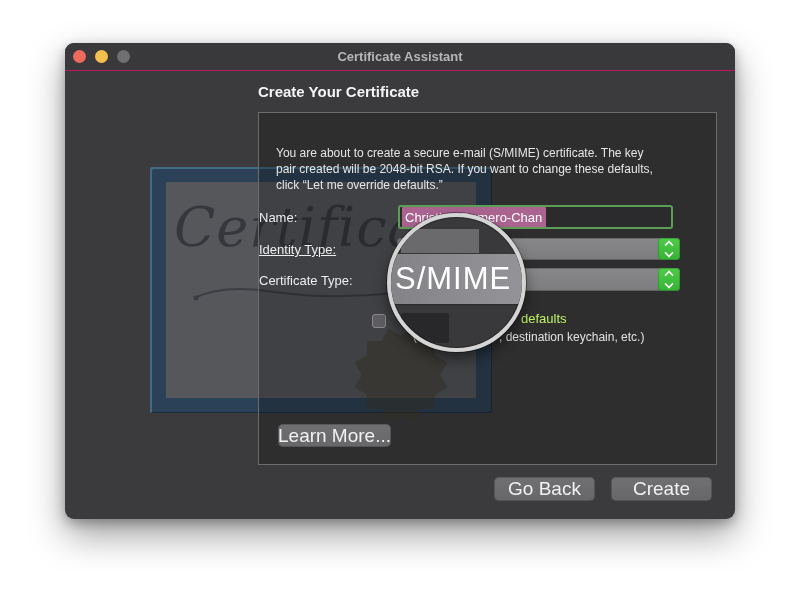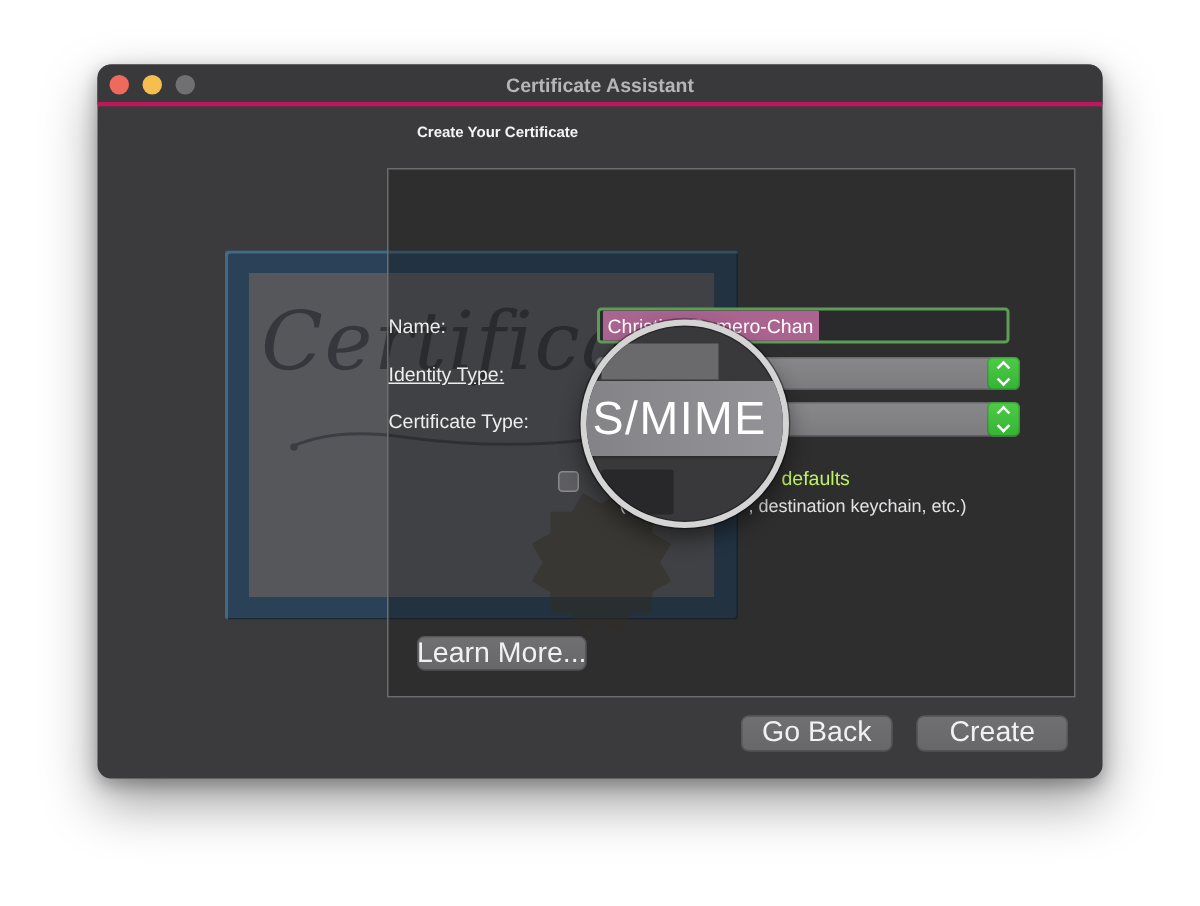--- a/index.html
+++ b/index.html
@@ -5,31 +5,31 @@
   * { margin:0; padding:0; box-sizing:border-box; }
   html,body { width:800px; height:604px; background:#ffffff; overflow:hidden;
               font-family:"Liberation Sans", sans-serif; }
   .stage { position:relative; width:800px; height:604px; background:#ffffff; }
 
   
   .window { position:absolute; left:65px; top:43px; width:670px; height:476px;
             background:#3b3b3d; border-radius:9px;
             box-shadow:0 16px 36px rgba(0,0,0,.38), 0 4px 12px rgba(0,0,0,.28); }
   .titlebar { position:absolute; left:0; top:0; width:100%; height:28px;
-              background:#39393b; border-bottom:3px solid #be185d;
+              background:#39393b; border-bottom:1px solid #be185d;
               border-radius:9px 9px 0 0; }
   .title { position:absolute; left:0; right:0; top:0; height:28px; line-height:28px;
            text-align:center; font-size:13px; font-weight:700; color:#b6b6b8; }
   .light { position:absolute; top:7px; width:13px; height:13px; border-radius:50%; }
   .light.red    { left:8px;  background:#ed6a5e; }
   .light.yellow { left:30px; background:#f5bf4f; }
   .light.gray   { left:52px; background:#707072; }
 
-  .heading { position:absolute; left:193px; top:40px; font-size:10px;
-             font-weight:700; color:#f4f4f5;margin-left:20px; }
+  .heading { position:absolute; left:193px; top:40px; font-size:15px;
+             font-weight:700; color:#f4f4f5; }
 
   
   .cert-art { position:absolute; left:85px; top:124px; width:342px; height:246px;
               background:#2b4157; border-radius:2px;
               box-shadow:inset 2px 2px 0 rgba(86,140,165,.55), inset -1px -1px 0 rgba(0,0,0,.35); }
   .cert-paper { position:absolute; left:16px; top:15px; right:16px; bottom:15px;
                 background:#55575b; }
   .cert-script { position:absolute; left:8px; top:14px; width:400px;
                  font-family:"DejaVu Serif", serif; font-style:italic;
                  font-size:54px; color:#2e3035; opacity:.8; letter-spacing:1px;
@@ -123,20 +123,25 @@
         <div class="seal">
           <span></span>
             <span></span>
             <span></span>
         </div>
       </div>
     </div>
 
     <div class="dialog">
 
+      <div class="para">
+        <div>You are about to create a secure e-mail (S/MIME) certificate. The key</div>
+        <div>pair created will be 2048-bit RSA. If you want to change these defaults,</div>
+        <div>click “Let me override defaults.”</div>
+      </div>
 
       <div class="row-label" style="top:97px;">Name:</div>
       <div class="name-field" role="textbox">
         <span class="sel">Christine-Romero-Chan</span>
       </div>
 
       <div class="row-label" style="top:129px;text-decoration:underline;">Identity Type:</div>
       <div class="dropdown dd-identity">
         <div class="stepper">
           <i class="chev up"></i>

